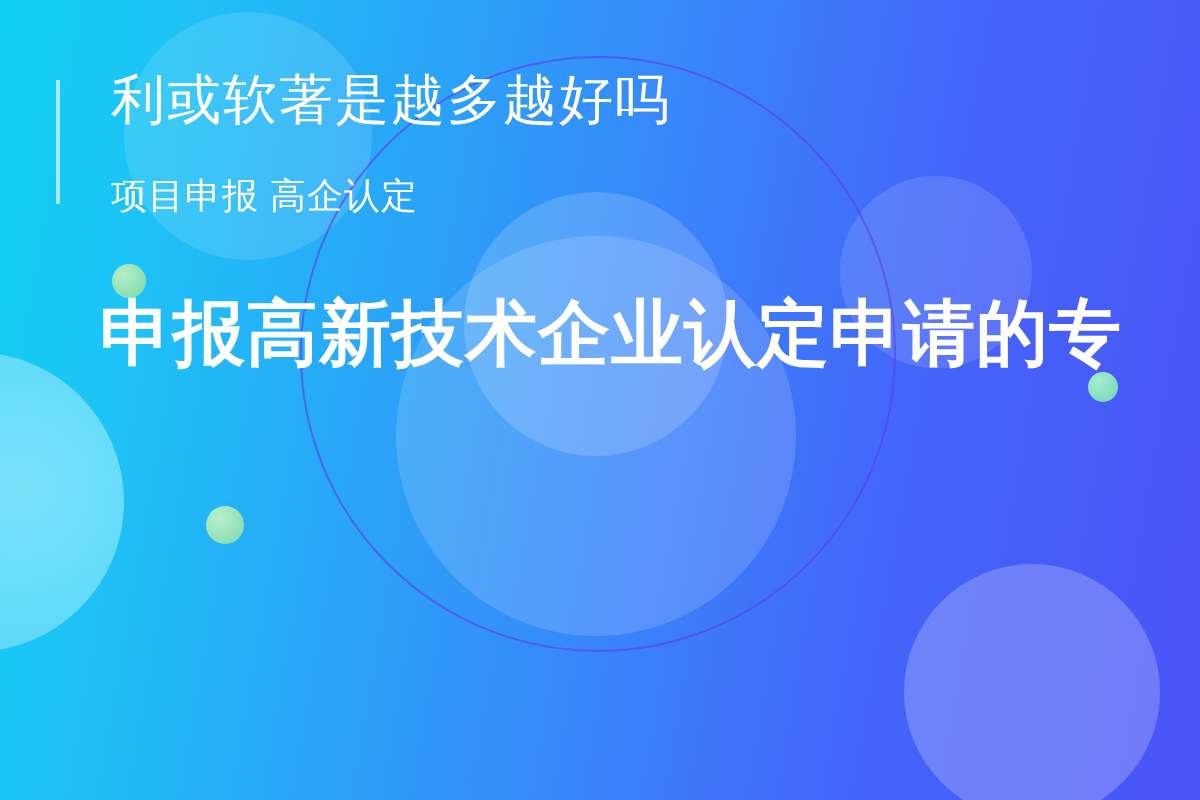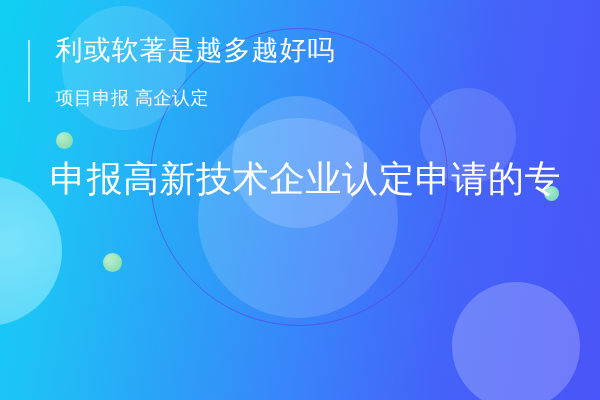--- a/index.html
+++ b/index.html
@@ -194,25 +194,25 @@
     letter-spacing: .5px;
     margin-top: 22px;
     white-space: nowrap;
     font-weight: normal;
   }
 
   
   .headline {
     position: absolute;
     left: 50px;
-    top: 152px;
+    top: 140px;
     width: 520px;
     color: #ffffff;
     font-size: 36px;
-    font-weight: normal;
+    font-weight: bold;
     line-height: 1.48;
     letter-spacing: .5px;
   }
   .headline-line { display: block; white-space: nowrap; }
 </style>
 </head>
 <body>
 
 <div class="banner">
 

